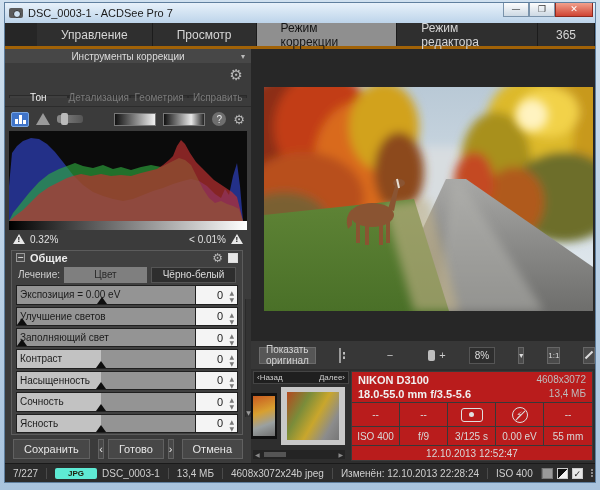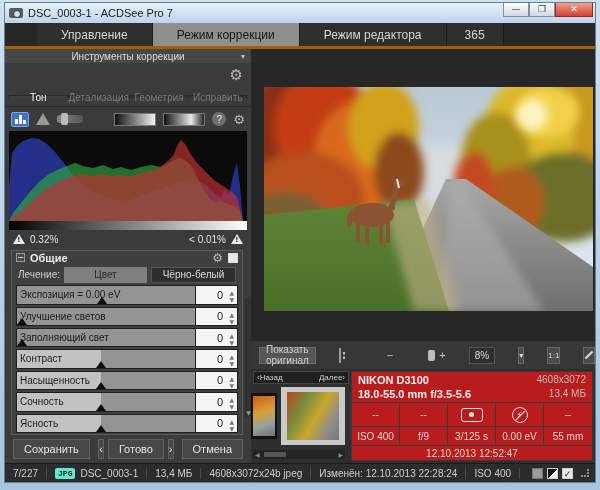--- a/index.html
+++ b/index.html
@@ -102,21 +102,21 @@
   .excell:nth-child(5n){border-right:none;}
   .exdate{height:14px;display:flex;align-items:center;justify-content:center;color:#d8d8d8;}
   .metric-ic{width:22px;height:14px;border:1px solid #e0e0e0;border-radius:3px;display:flex;align-items:center;justify-content:center;}
   .metric-ic i{width:5px;height:5px;border-radius:50%;background:#e0e0e0;}
   .flash-ic{width:16px;height:16px;border:1px solid #e0e0e0;border-radius:50%;position:relative;display:flex;align-items:center;justify-content:center;font-size:9px;color:#e0e0e0;}
   .flash-ic:after{content:"";position:absolute;left:1px;top:7px;width:13px;height:1px;background:#e0e0e0;transform:rotate(-45deg);}
   
   .statusbar{height:19px;background:#2c2c2c;border-top:1px solid #1a1a1a;display:flex;align-items:center;font-size:10px;color:#cfcfcf;padding:0 6px;gap:0;}
   .sseg{padding:0 8px;border-right:1px solid #4a4a4a;display:flex;align-items:center;gap:5px;white-space:nowrap;}
   .sseg:first-child{padding-left:2px;}
-  .jpgbadge{background:#5eead4;color:#20200d;font-size:8px;font-weight:bold;padding:1px 3px;border-radius:2px;font-family:Liberation Mono, monospace;}
+  .jpgbadge{background:#5eead4;color:#20200d;font-size:8px;font-weight:bold;padding:1px 13px;border-radius:2px;}
   .sicons{margin-left:auto;display:flex;align-items:center;gap:4px;padding-right:8px;}
   .sic1{width:11px;height:11px;background:#9a9a9a;border:1px solid #777;}
   .sic2{width:11px;height:11px;border:1px solid #ccc;background:linear-gradient(135deg,#111 50%,#f2f2f2 50%);}
   .sic3{width:11px;height:11px;background:#e8e8e8;border:1px solid #ccc;color:#222;font-size:9px;line-height:10px;text-align:center;}
   .grip{width:8px;height:8px;border-right:2px dotted #8a8a8a;border-bottom:2px dotted #8a8a8a;}
 </style>
 </head>
 <body>
 
 <div class="window">
@@ -127,20 +127,21 @@
     <span>DSC_0003-1 - ACDSee Pro 7</span>
     <div class="winbtns">
       <div class="wbtn glyph">—</div>
       <div class="wbtn glyph">❐</div>
       <div class="wbtn close">✕</div>
     </div>
   </div>
 
   <div class="tabbar">
     <div class="mtab">Управление</div>
+    <div class="mtab">Просмотр</div>
     <div class="mtab active">Режим коррекции</div>
     <div class="mtab">Режим редактора</div>
     <div class="mtab small">365</div>
   </div>
 
   <div class="main">
 
    <div class="left">
      <div class="lp-header">
        <span>Инструменты коррекции</span>

